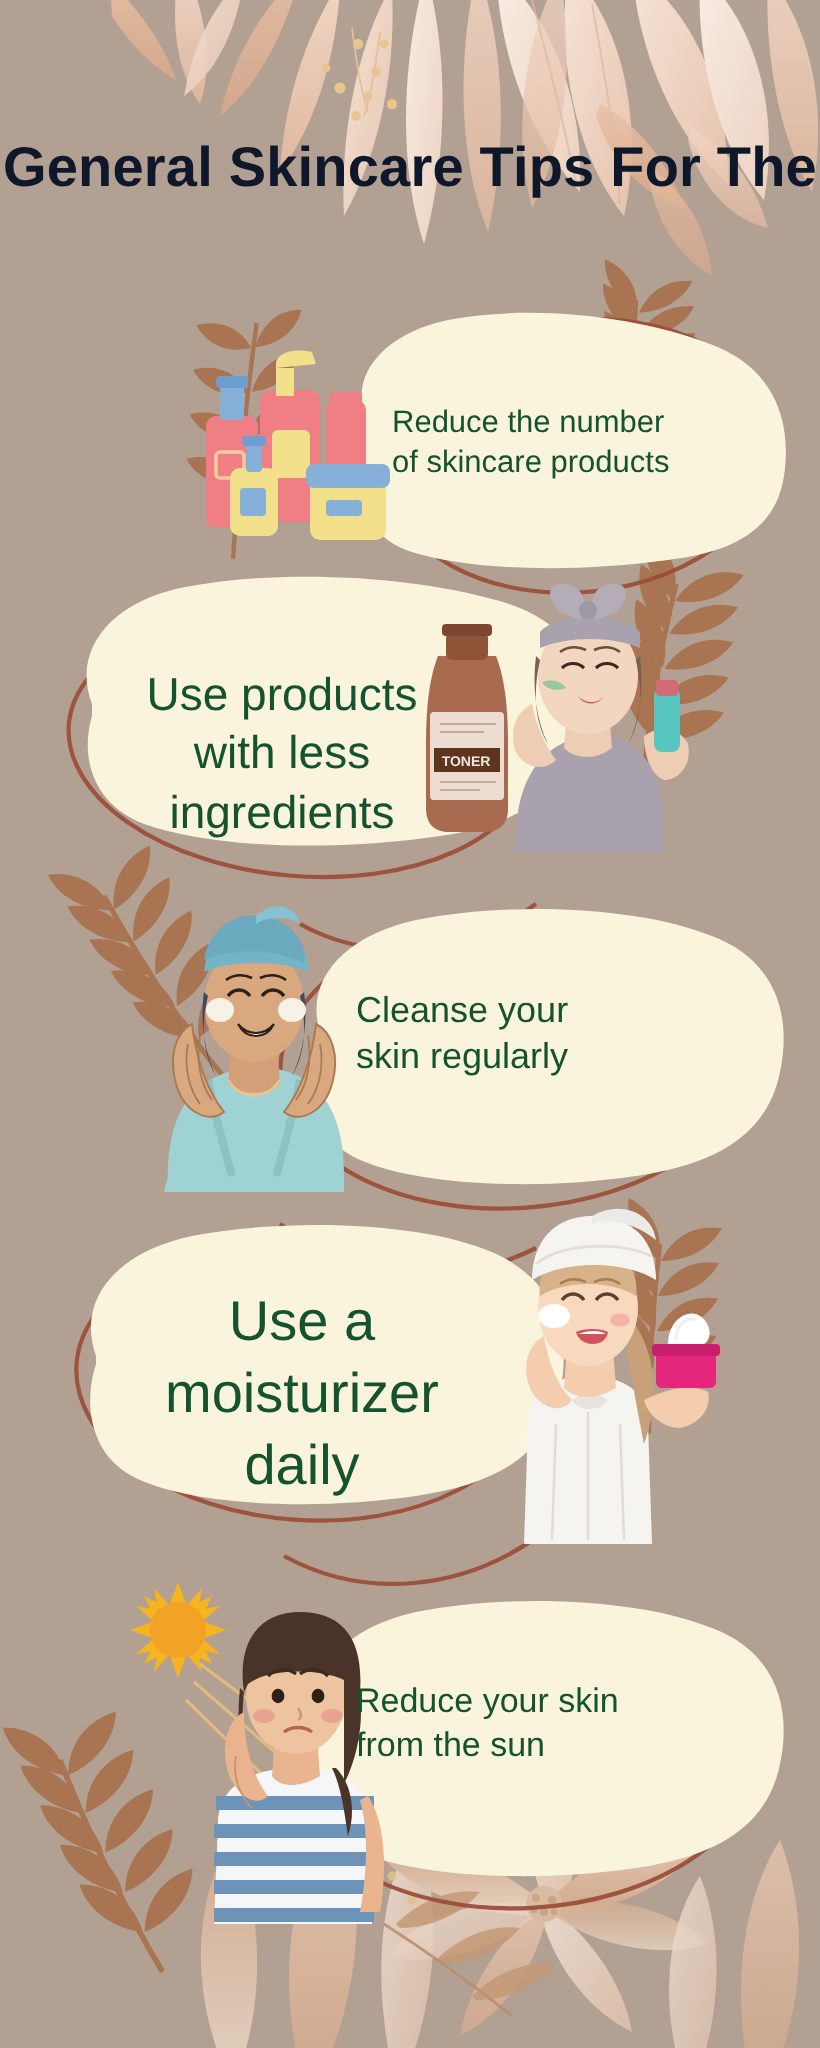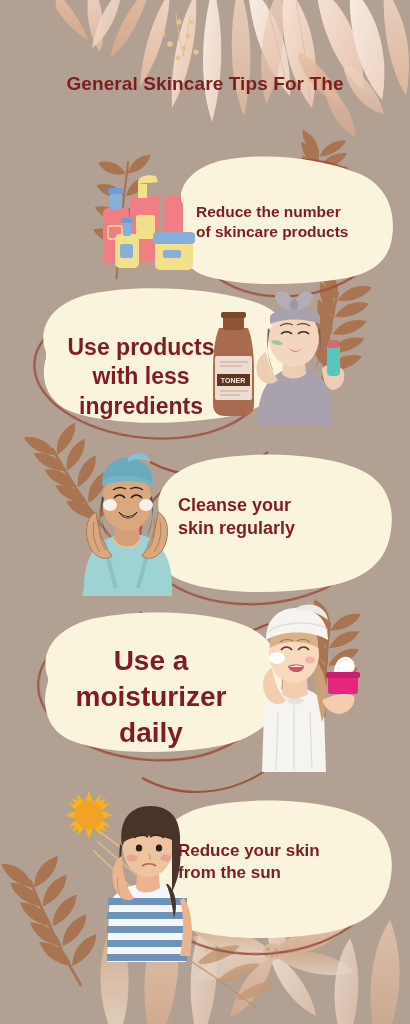--- a/index.html
+++ b/index.html
@@ -18,33 +18,33 @@
   }
   .layer { position:absolute; inset:0; width:410px; height:1024px; }
   svg.layer { display:block; }
 
   
   #title-block {
     position:absolute; left:0; top:68px; width:410px;
     text-align:center; z-index:40;
   }
   #title-line1, #title-line2 {
-    color:#7f1d1d;
+    color:#0f172a;
     font-weight:bold;
-    font-size:19px;
+    font-size:28px;
     line-height:32px;
     letter-spacing:.1px;
   }
 
   
   .tip-text {
     position:absolute;
     z-index:45;
-    color:#7f1d1d;
-    font-weight:bold;
+    color:#14532d;
+    font-weight:normal;
     line-height:1.28;
     white-space:pre-line;
   }
   #tip1-text { left:196px; top:202px; width:194px; font-size:15.5px; text-align:left; }
   #tip2-text { left:62px;  top:333px; width:158px; font-size:23px; text-align:center; }
   #tip3-text { left:178px; top:494px; width:180px; font-size:18px;   text-align:left; }
   #tip4-text { left:56px;  top:643px; width:190px; font-size:28px;   text-align:center; }
   #tip5-text { left:178px; top:840px; width:186px; font-size:17px;   text-align:left; }
 </style>
 </head>

